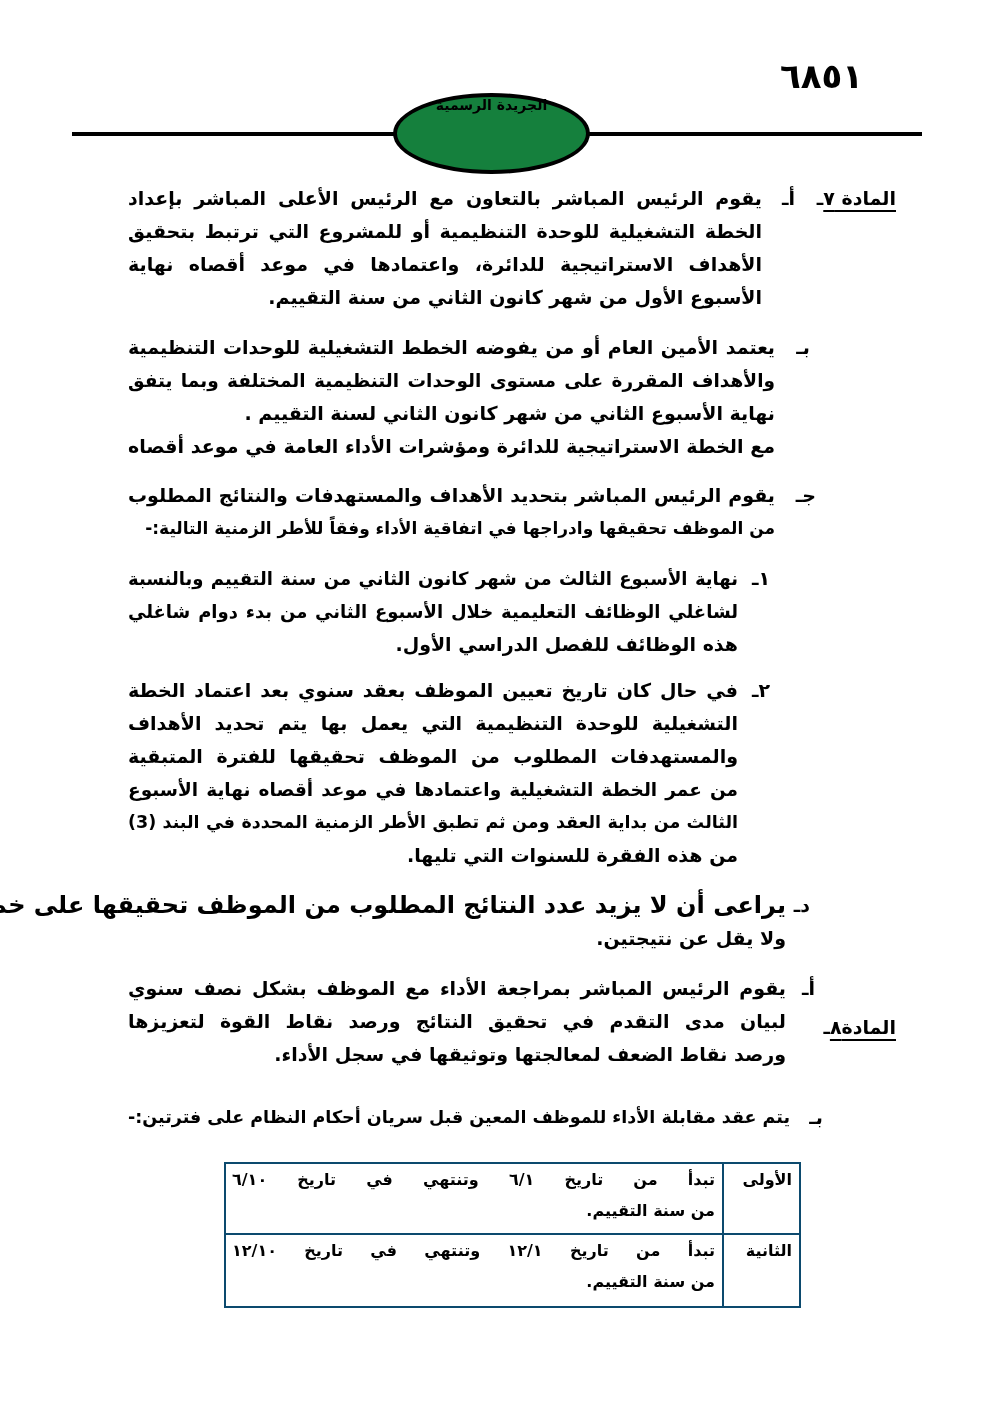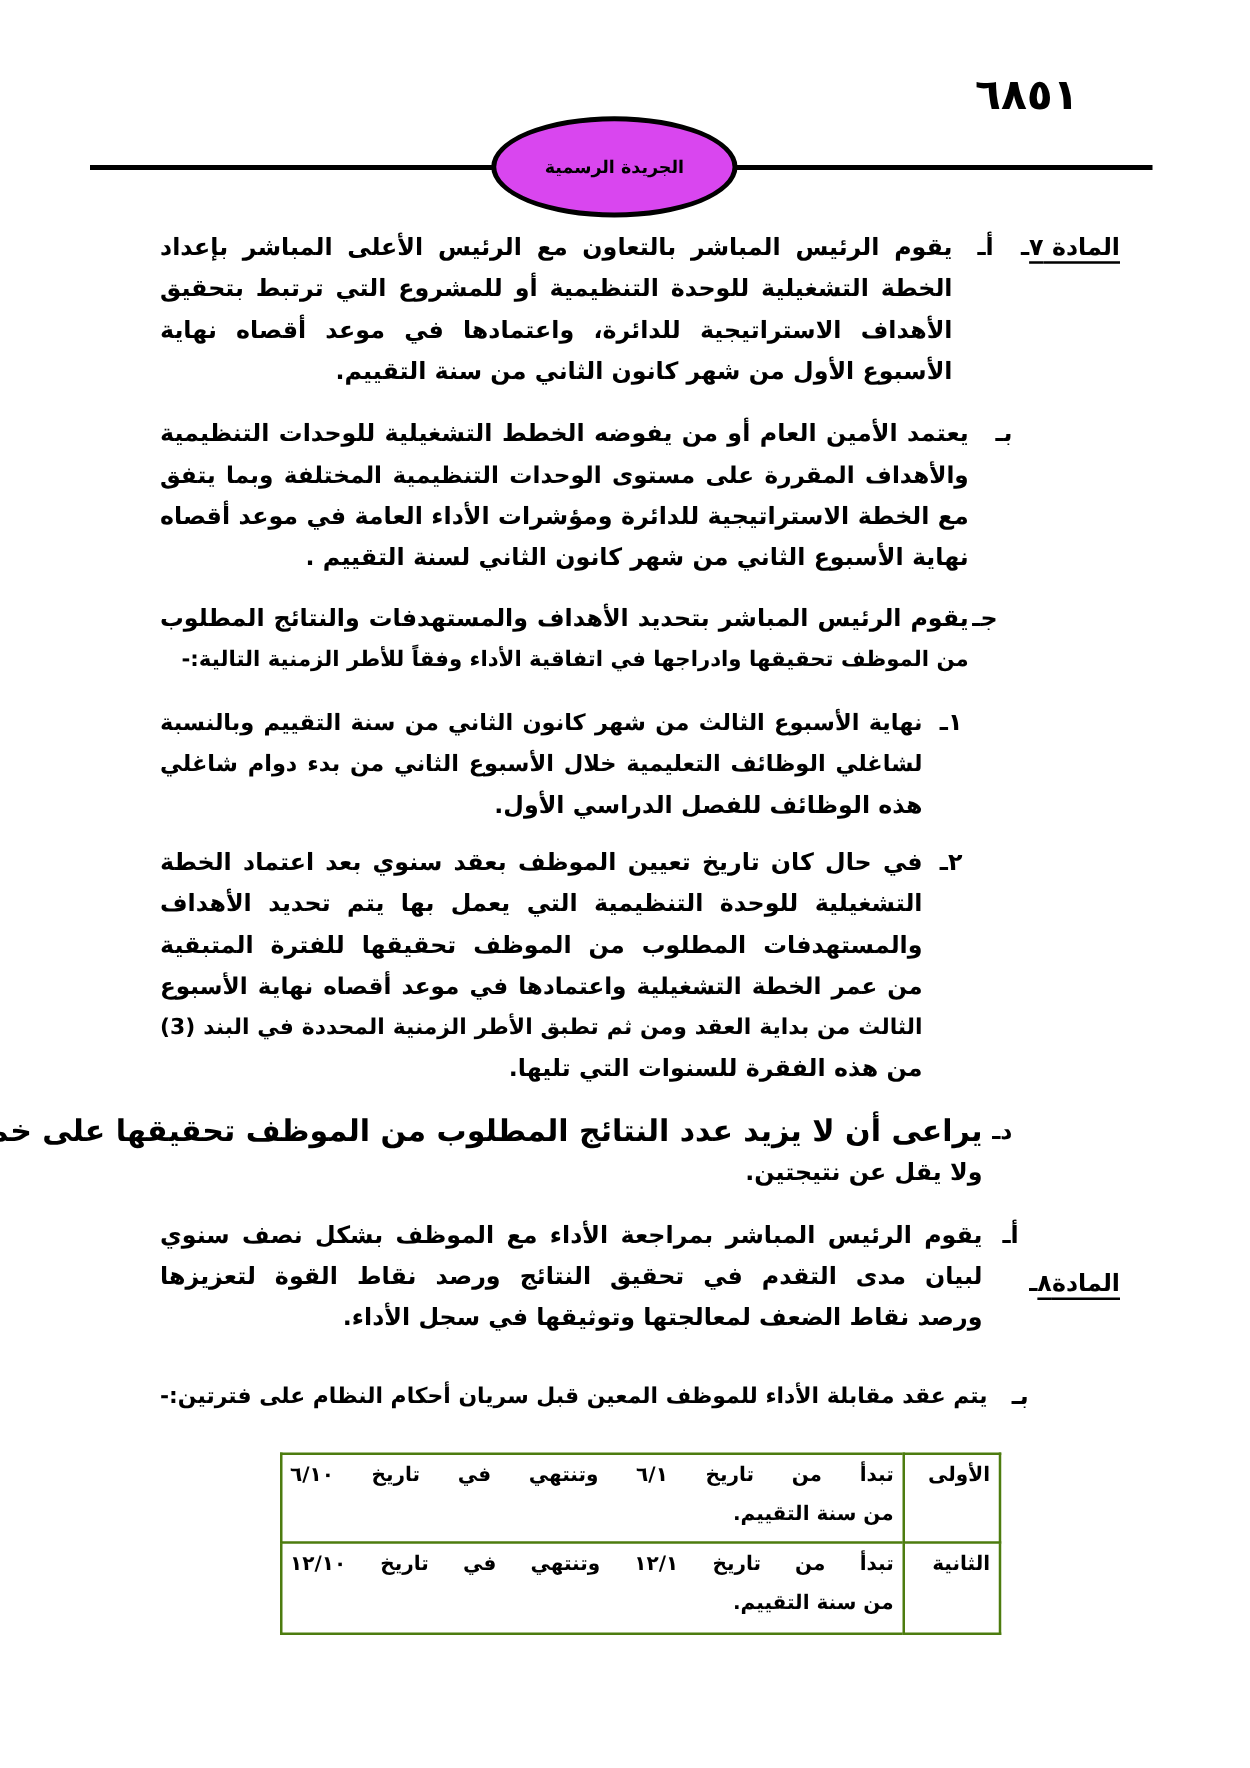--- a/index.html
+++ b/index.html
@@ -3,33 +3,33 @@
 <meta charset="utf-8">
 <style>
   html, body { margin:0; padding:0; background:#ffffff; }
   body { width:1000px; height:1414px; position:relative; overflow:hidden;
          font-family:"DejaVu Sans", sans-serif; color:#000; }
   .abs { position:absolute; }
   .page-number { right:137px; top:56px; font-size:34px; font-weight:bold; letter-spacing:7px;
                  direction:rtl; line-height:40px; }
   .rule { left:72px; top:132px; width:850px; height:4px; background:#000; }
   .oval { left:393px; top:93px; width:197px; height:81px; box-sizing:border-box;
-          border:4px solid #000; border-radius:50%; background:#d946ef;
-          display:flex; align-items:center; justify-content:center; }
+          border:4px solid #000; border-radius:50%; background:#15803d;
+          display:flex; justify-content:center; }
   .oval span { font-size:14px; font-weight:bold; direction:rtl; }
   .para { direction:rtl; font-weight:bold; font-size:19px; }
   .ln { display:block; height:33px; line-height:33px; white-space:nowrap;
         text-align:justify; text-align-last:justify; direction:rtl; }
   .ln.last { text-align:right; text-align-last:right; }
   .lbl { position:absolute; direction:rtl; font-weight:bold; font-size:19px;
          height:33px; line-height:33px; white-space:nowrap; }
   .u { text-decoration:underline; text-decoration-thickness:2px; text-underline-offset:5px; }
   table.periods { position:absolute; left:224px; top:1162px; width:577px; border-collapse:collapse;
                   direction:rtl; font-weight:bold; font-size:16px; }
-  table.periods td { border:2px solid #4d7c0f; vertical-align:top; padding:0 7px 0 6px; }
+  table.periods td { border:2px solid #0c4a6e; vertical-align:top; padding:0 7px 0 6px; }
   table.periods td.period { width:62px; }
   table.periods tr.r1 td { height:69px; }
   table.periods tr.r2 td { height:71px; }
   .cl { display:block; height:31px; line-height:31px; white-space:nowrap;
         text-align:justify; text-align-last:justify; }
   .cl.last { text-align:left; text-align-last:right; }
 </style>
 </head>
 <body>
 
@@ -45,25 +45,25 @@
   <span class="ln">يقوم الرئيس المباشر بالتعاون مع الرئيس الأعلى المباشر بإعداد</span>
   <span class="ln">الخطة التشغيلية للوحدة التنظيمية أو للمشروع التي ترتبط بتحقيق</span>
   <span class="ln">الأهداف الاستراتيجية للدائرة، واعتمادها في موعد أقصاه نهاية</span>
   <span class="ln last">الأسبوع الأول من شهر كانون الثاني من سنة التقييم.</span>
 </div>
 
 <div class="lbl" style="right:190px; top:331px;">بـ</div>
 <div class="abs para" style="top:331px; left:128px; right:225px;">
   <span class="ln">يعتمد الأمين العام أو من يفوضه الخطط التشغيلية للوحدات التنظيمية</span>
   <span class="ln" style="font-size: 18.5px;">والأهداف المقررة على مستوى الوحدات التنظيمية المختلفة وبما يتفق</span>
+  <span class="ln last">نهاية الأسبوع الثاني من شهر كانون الثاني لسنة التقييم .</span>
   <span class="ln">مع الخطة الاستراتيجية للدائرة ومؤشرات الأداء العامة في موعد أقصاه</span>
-  <span class="ln last">نهاية الأسبوع الثاني من شهر كانون الثاني لسنة التقييم .</span>
 </div>
 
-<div class="lbl" style="right:202px; top:479px;">جـ</div>
+<div class="lbl" style="right:184px; top:479px;">جـ</div>
 <div class="abs para" style="top:479px; left:128px; right:225px;">
   <span class="ln">يقوم الرئيس المباشر بتحديد الأهداف والمستهدفات والنتائج المطلوب</span>
   <span class="ln last" style="font-size: 17px;">من الموظف تحقيقها وادراجها في اتفاقية الأداء وفقاً للأطر الزمنية التالية:-</span>
 </div>
 
 <div class="lbl" style="right:230px; top:562px;">١ـ</div>
 <div class="abs para" style="top:562px; left:128px; right:262px;">
   <span class="ln" style="font-size: 18px;">نهاية الأسبوع الثالث من شهر كانون الثاني من سنة التقييم وبالنسبة</span>
   <span class="ln" style="font-size: 18px;">لشاغلي الوظائف التعليمية خلال الأسبوع الثاني من بدء دوام شاغلي</span>
   <span class="ln last">هذه الوظائف للفصل الدراسي الأول.</span>

